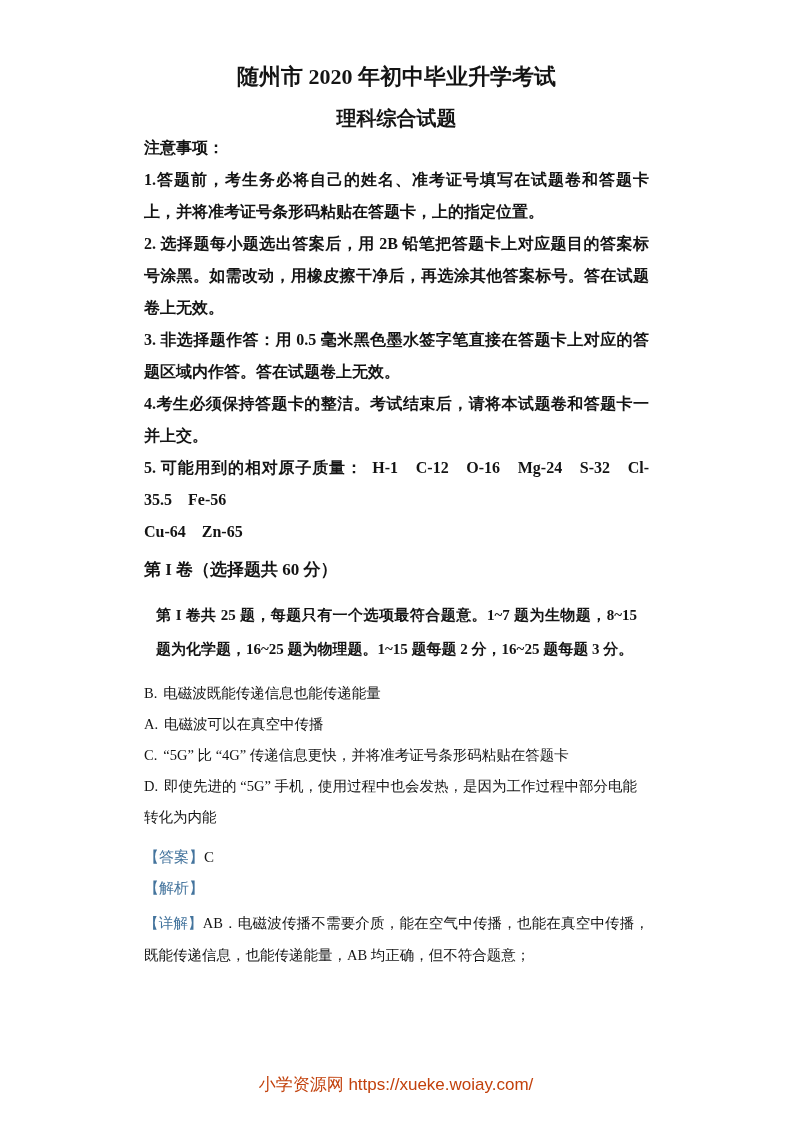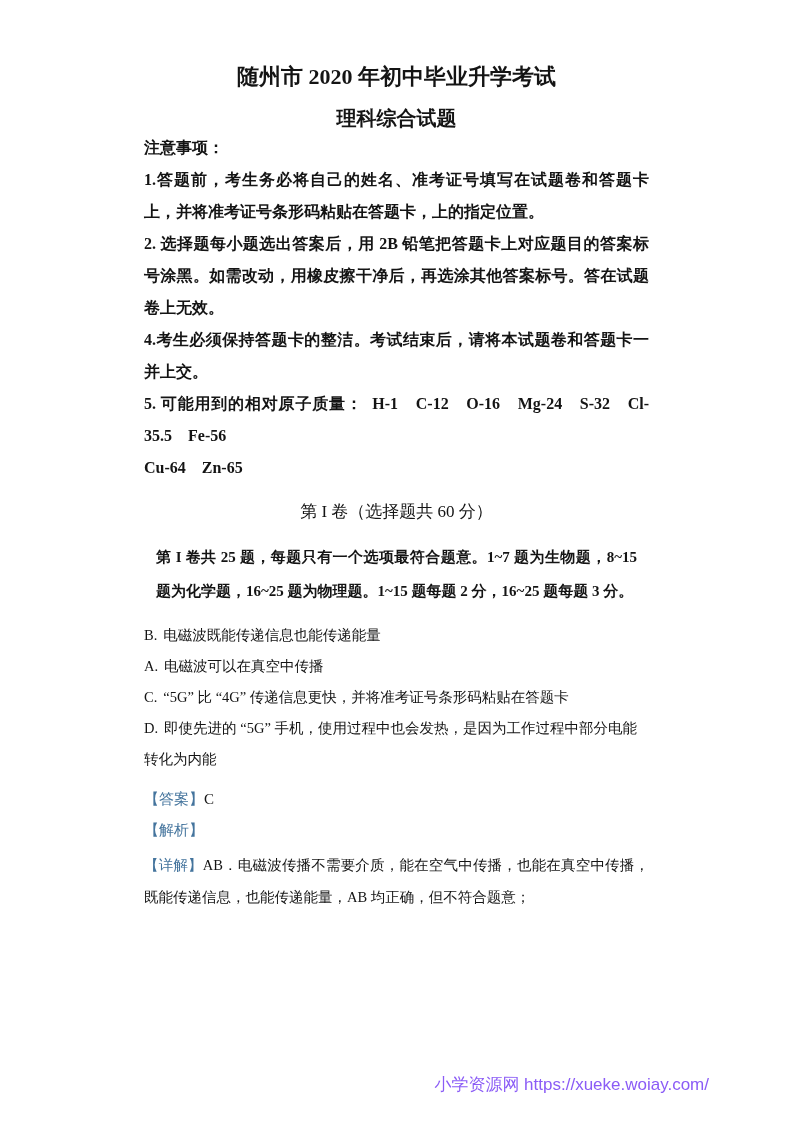--- a/index.html
+++ b/index.html
@@ -39,23 +39,23 @@
   }
   .notes p, .note-line {
     margin: 0;
     font-weight: bold;
     font-size: 16px;
     line-height: 32px;
     text-align: justify;
     white-space: pre-wrap;
   }
   .section-heading {
-    margin-top: 11px;
-    text-align: center;
-    font-weight: normal;
+    margin-top: 5px;
+    text-align: left;
+    font-weight: bold;
     font-size: 17px;
     line-height: 33px;
     white-space: pre-wrap;
   }
   .section-intro {
     margin: 12px;
     font-weight: bold;
     font-size: 15px;
     line-height: 34px;
     text-align: justify;
@@ -88,40 +88,41 @@
     line-height: 32px;
     text-align: justify;
     white-space: pre-wrap;
   }
   .details { margin-top: 3px; }
   .page-footer {
     position: absolute;
     left: 0;
     right: 1px;
     bottom: 26px;
-    text-align: right;
-    color: #8b5cf6;
+    text-align: center;
+    color: #c2410c;
     font-size: 17px;
     font-family: "Liberation Sans", "DejaVu Sans", sans-serif;
   }
   .page-footer span { cursor: pointer; }
 </style>
 </head>
 <body>
 
 <div class="page">
 
   <div class="doc-title">随州市 2020 年初中毕业升学考试</div>
   <div class="doc-subtitle">理科综合试题</div>
 
 
   <div class="notes">
     <p>注意事项：</p>
     <p>1.答题前，考生务必将自己的姓名、准考证号填写在试题卷和答题卡上，并将准考证号条形码粘贴在答题卡，上的指定位置。</p>
     <p>2. 选择题每小题选出答案后，用 2B 铅笔把答题卡上对应题目的答案标号涂黑。如需改动，用橡皮擦干净后，再选涂其他答案标号。答在试题卷上无效。</p>
+    <p>3. 非选择题作答：用 0.5 毫米黑色墨水签字笔直接在答题卡上对应的答题区域内作答。答在试题卷上无效。</p>
     <p>4.考生必须保持答题卡的整洁。考试结束后，请将本试题卷和答题卡一并上交。</p>
     <p>5. 可能用到的相对原子质量：  H-1　C-12　O-16　Mg-24　S-32　Cl-35.5　Fe-56</p>
     <p>Cu-64　Zn-65</p>
   </div>
 
   <div class="section-heading">第 I 卷（选择题共 60 分）</div>
   <p class="section-intro">第 I 卷共 25 题，每题只有一个选项最符合题意。1~7 题为生物题，8~15 题为化学题，16~25 题为物理题。1~15 题每题 2 分，16~25 题每题 3 分。</p>
 
 
   <p class="q-option"><span class="opt-label">B.</span><span>电磁波既能传递信息也能传递能量</span></p>

